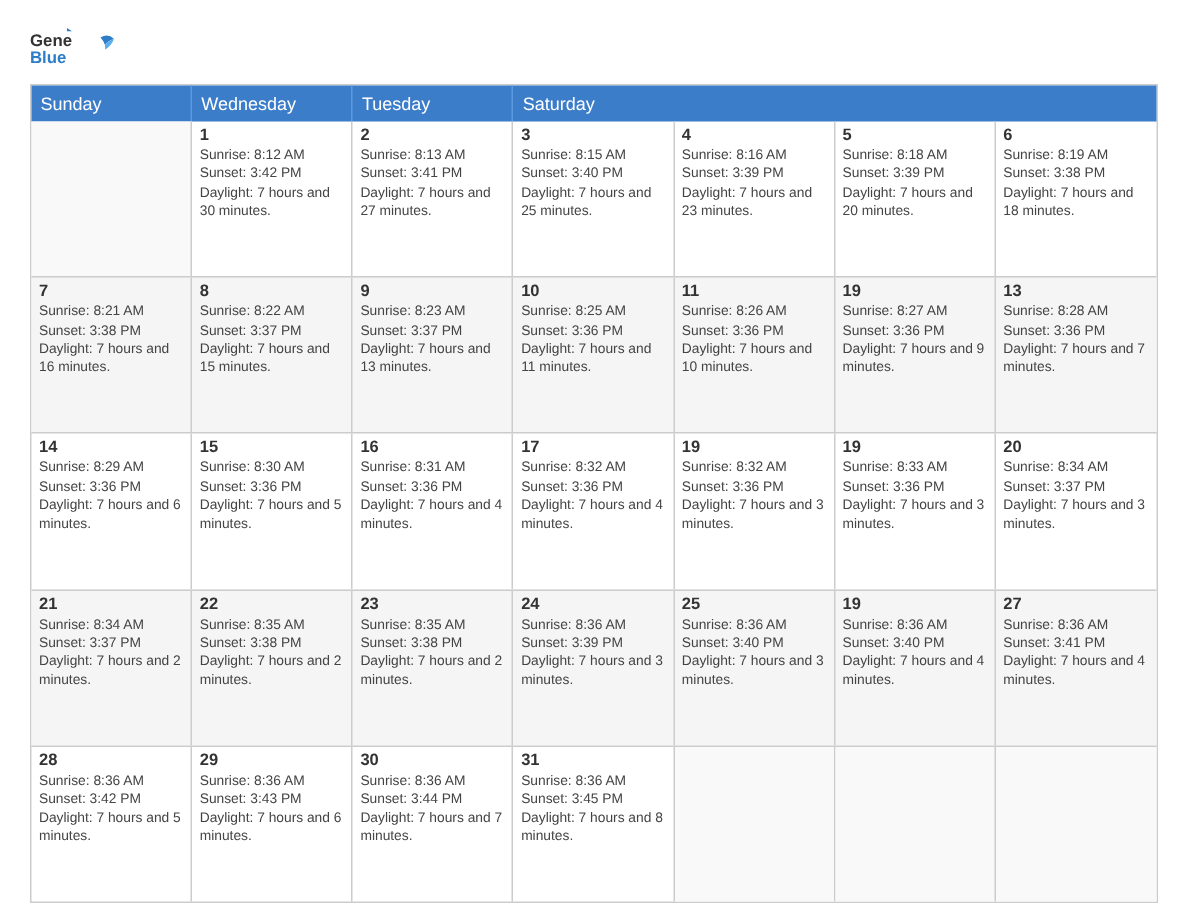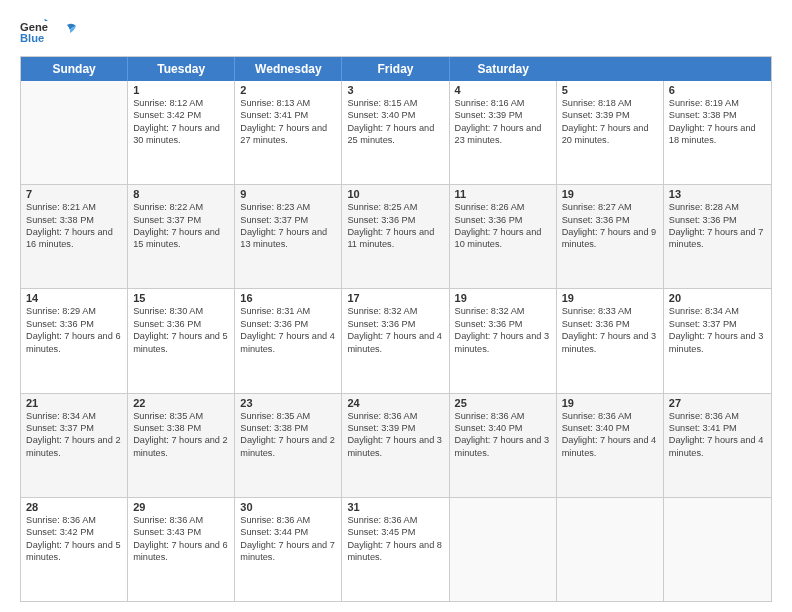--- a/index.html
+++ b/index.html
@@ -51,23 +51,23 @@
       border: 1px solid #ccc;
     }
     .cal-header {
       display: grid;
       grid-template-columns: repeat(7, 1fr);
       background: #3b7dc9;
     }
     .cal-header-cell {
       color: #fff;
       font-size: 12px;
-      font-weight: bold;
+      font-weight: normal;
       padding: 5px 6px;
-      text-align: center;
+      text-align: left;
       border-right: 1px solid #5a99e0;
     }
     .cal-header-cell:last-child { border-right: none; }
     .cal-body {
       display: flex;
       flex-direction: column;
       flex: 1;
     }
     .cal-row {
       display: grid;
@@ -120,23 +120,22 @@
     </div>
     <div class="title-block">
       <div class="month-year"></div>
       <div class="location"></div>
     </div>
   </div>
 
   <div class="calendar">
     <div class="cal-header">
     <div class="cal-header-cell">Sunday</div>
+        <div class="cal-header-cell">Wednesday</div>
         <div class="cal-header-cell">Tuesday</div>
-        <div class="cal-header-cell">Wednesday</div>
-        <div class="cal-header-cell">Friday</div>
         <div class="cal-header-cell">Saturday</div>
       </div>
     <div class="cal-body">
     <div class="cal-row">
           <div class="cal-cell empty"></div>
           <div class="cal-cell">
             <div class="day-num">1</div>
             <div class="cell-text">Sunrise: 8:12 AM<br>Sunset: 3:42 PM<br>Daylight: 7 hours and 30 minutes.</div>
           </div>
           <div class="cal-cell">

